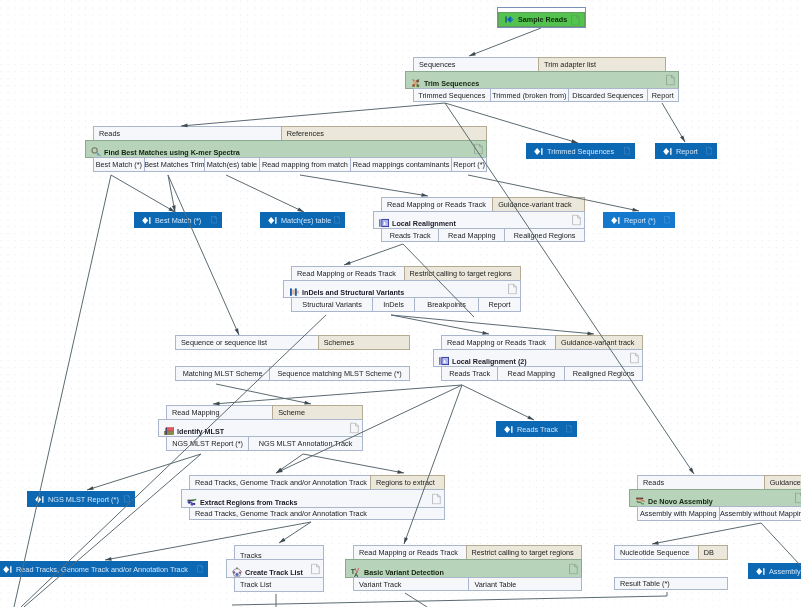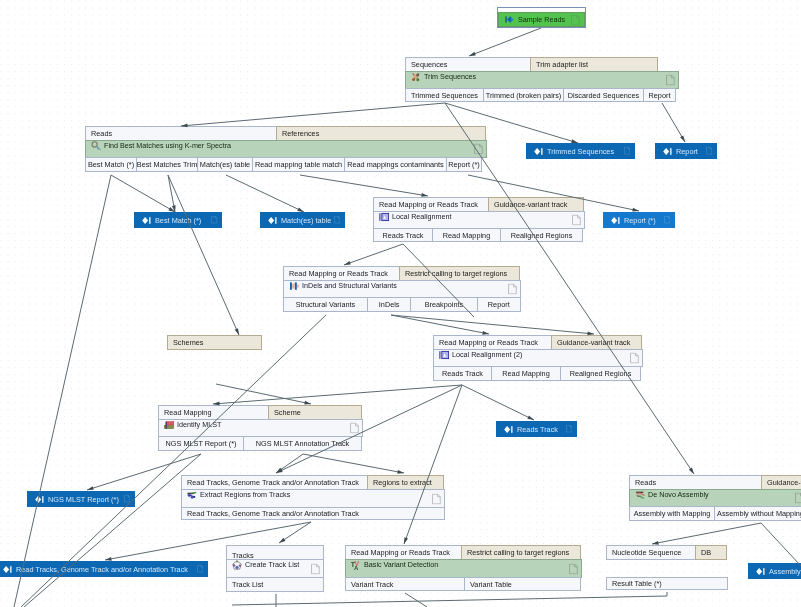--- a/index.html
+++ b/index.html
@@ -9,27 +9,27 @@
   #canvas{position:relative;width:801px;height:607px;overflow:hidden;
     background-color:#ffffff;
     background-image:radial-gradient(circle at 0.5px 0.5px, #e9e9ef 0.5px, rgba(255,255,255,0) 0.9px);
     background-size:7.05px 7.05px;background-position:0.5px 0.5px;}
   svg.links{position:absolute;left:0;top:0;width:801px;height:607px;overflow:visible;z-index:5;pointer-events:none;}
   .node{position:absolute;box-sizing:border-box;}
   .prow,.orow{display:flex;box-sizing:border-box;position:absolute;left:0;right:0;}
   .port{box-sizing:border-box;font-size:7.3px;color:#1c1c1c;display:flex;align-items:center;
         padding-left:5px;white-space:nowrap;overflow:hidden;
         border:1px solid #aab6cb;background:#f5f7fb;margin-left:-1px;}
-  .port:first-child{margin-left:0;}
+  .port:first-child{margin-left:8px;}
   .port.param{background:#ebe7da;border-color:#b5ab93;}
   .port.ctr{padding-left:0;justify-content:center;}
-  .tbar{position:absolute;left:0;right:0;box-sizing:border-box;display:flex;align-items:flex-start;
+  .tbar{position:absolute;left:0;right:0;box-sizing:border-box;display:flex;align-items:flex-end;
         border:1px solid #8aa98e;background:#b7d4ba;}
   .tbar.white{background:#f5f7fb;border-color:#aab6cb;}
-  .ttxt{font-size:7.2px;font-weight:normal;color:#14240f;padding-left:3px;white-space:nowrap;}
+  .ttxt{font-size:7.2px;font-weight:bold;color:#14240f;padding-left:3px;white-space:nowrap;}
   .tbar.white .ttxt{color:#1b1b28;}
   .ticon{width:10px;height:10px;margin-left:5px;flex:0 0 10px;display:flex;align-items:center;}
   .ticon svg{width:100%;height:100%;display:block;}
   .docicon{position:absolute;right:3px;top:50%;transform:translateY(-50%);width:9px;height:11px;opacity:.45;}
   .outnode{position:absolute;box-sizing:border-box;background:#0d68b4;
      display:flex;align-items:center;color:#d2e6f8;font-size:7.3px;white-space:nowrap;}
   .outnode.sel{background:#1478cc;}
   .outnode .oicon{width:9px;height:9px;margin-left:8px;flex:0 0 9px;}
   .outnode .olbl{margin-left:4px;}
   .outnode .odoc{position:absolute;right:5px;top:50%;transform:translateY(-50%);width:6.5px;height:8.5px;opacity:.22;}
@@ -219,21 +219,21 @@
               <path d="M0.6 0.6 H6.2 L9.2 3.6 V11.4 H0.6 Z" fill="none" stroke="#5d5d5d" stroke-width="0.9"></path>
               <path d="M6.2 0.6 V3.6 H9.2" fill="none" stroke="#5d5d5d" stroke-width="0.9"></path>
             </svg>
           </span>
         </div>
         <div class="orow" style="top:31px;height:14px">
           <div class="port ctr" style="width:79px;height:14px">
             <span>Trimmed Sequences</span>
           </div>
           <div class="port ctr" style="width:81px;height:14px">
-            <span>Trimmed (broken pairs)</span>
+            <span>Trimmed (broken from)</span>
           </div>
           <div class="port ctr" style="width:81px;height:14px">
             <span>Discarded Sequences</span>
           </div>
           <div class="port ctr" style="width:33px;height:14px">
             <span>Report</span>
           </div>
         </div>
       </div>
       <div class="node" style="left: 85px; top: 126px; width: 402px; height: 49px;">
@@ -265,21 +265,21 @@
           <div class="port ctr" style="width:52px;height:15px">
             <span>Best Match (*)</span>
           </div>
           <div class="port ctr" style="width:62px;height:15px">
             <span>Best Matches Trim</span>
           </div>
           <div class="port ctr" style="width:56px;height:15px">
             <span>Match(es) table</span>
           </div>
           <div class="port ctr" style="width:93px;height:15px">
-            <span>Read mapping table match</span>
+            <span>Read mapping from match</span>
           </div>
           <div class="port ctr" style="width:103px;height:15px">
             <span>Read mappings contaminants</span>
           </div>
           <div class="port ctr" style="width:36px;height:15px">
             <span>Report (*)</span>
           </div>
         </div>
       </div>
       <div class="node" style="left: 373px; top: 197px; width: 212px; height: 47px;">
@@ -355,22 +355,33 @@
           <div class="port ctr" style="width:68px;height:15px">
             <span>Breakpoints</span>
           </div>
           <div class="port ctr" style="width:45px;height:15px">
             <span>Report</span>
           </div>
         </div>
       </div>
       <div class="node" style="left: 167px; top: 335px; width: 243px; height: 48px;">
         <div class="prow" style="top:0;height:15px">
+          <div class="port" style="width:148px;height:15px">
+            <span>Sequence or sequence list</span>
+          </div>
           <div class="port param" style="width:95px;height:15px">
             <span>Schemes</span>
+          </div>
+        </div>
+        <div class="orow" style="top:31px;height:15px">
+          <div class="port ctr" style="width:98px;height:15px">
+            <span>Matching MLST Scheme</span>
+          </div>
+          <div class="port ctr" style="width:145px;height:15px">
+            <span>Sequence matching MLST Scheme (*)</span>
           </div>
         </div>
       </div>
       <div class="node" style="left: 433px; top: 335px; width: 210px; height: 48px;">
         <div class="prow" style="top:0;height:15px">
           <div class="port" style="width:119px;height:15px">
             <span>Read Mapping or Reads Track</span>
           </div>
           <div class="port param" style="width:91px;height:15px">
             <span>Guidance-variant track</span>

